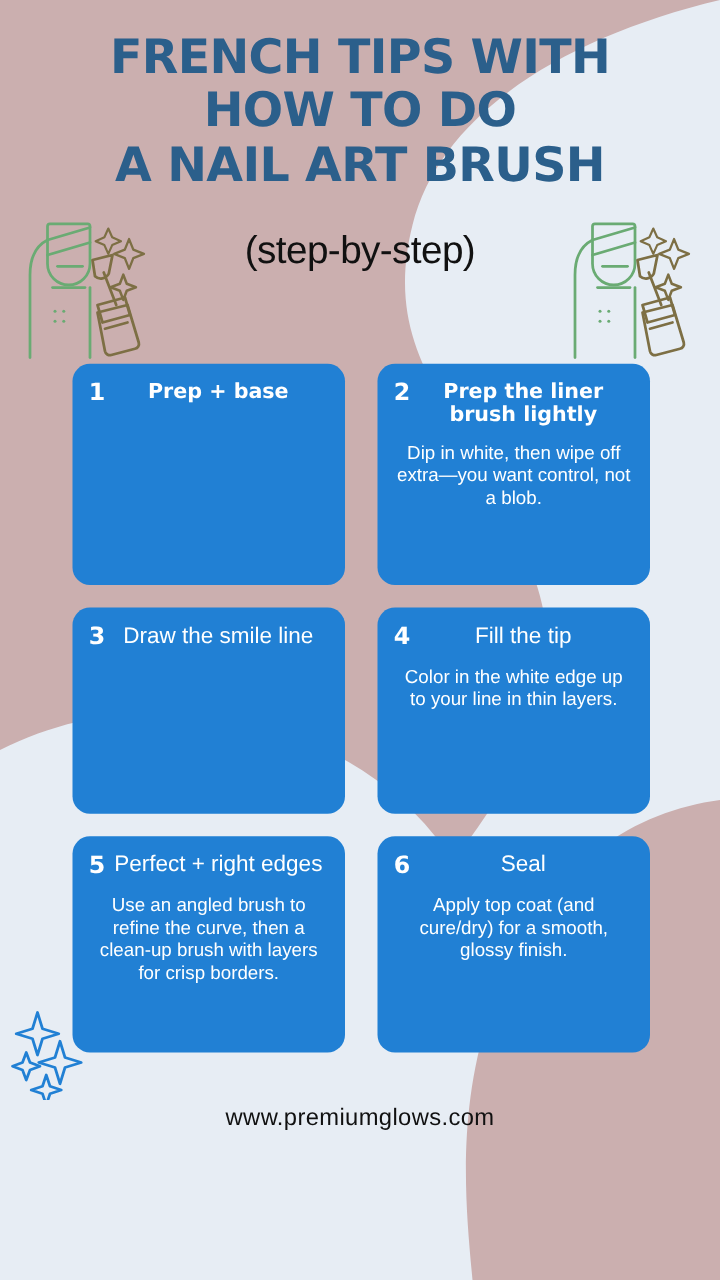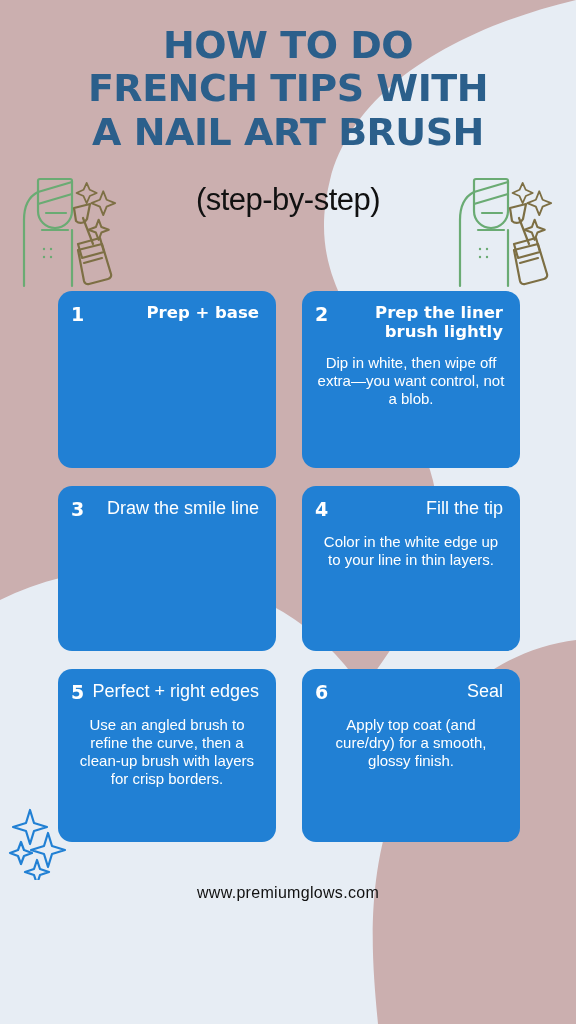--- a/index.html
+++ b/index.html
@@ -80,21 +80,21 @@
   .step-num {
     font-family:"DejaVu Sans", sans-serif;
     font-weight:700;
     font-size:19px;
     line-height:1.15;
     flex:0 0 auto;
     padding-top:1px;
   }
   .step-title {
     flex:1 1 auto;
-    text-align:right;
+    text-align:center;
     font-size:17px;
     line-height:1.18;
     padding-right:4px;
   }
   .card.bold .step-title {
     font-family:"DejaVu Sans", sans-serif;
     font-weight:700;
     font-size:16.5px;
   }
   .card.light .step-title {
@@ -121,21 +121,21 @@
 
   
   #footer {
     position:absolute;
     left:0; top:884px; width:576px;
     text-align:center;
     z-index:6;
   }
   #footer-url {
     color:#111111;
-    font-size:16px;
+    font-size:19px;
     letter-spacing:0.3px;
   }
 </style>
 </head>
 <body>
 
 <div id="poster">
 
   <svg id="bg-svg" viewBox="0 0 576 1024" preserveAspectRatio="none">
     <rect x="0" y="0" width="576" height="1024" fill="#cbafaf"></rect>
@@ -151,22 +151,22 @@
              C436,975 432,1010 430,1024
              L0,1024 Z" fill="#e7edf4"></path>
 
     <path d="M576,640 C500,650 430,700 395,800
              C365,885 372,960 378,1024
              L576,1024 Z" fill="#cbafaf"></path>
   </svg>
 
   <div id="header">
     <div id="title">
+      <div>FRENCH TIPS WITH</div>
       <div>HOW TO DO</div>
-      <div>FRENCH TIPS WITH</div>
       <div>A NAIL ART BRUSH</div>
     </div>
     <div id="subtitle">(step-by-step)</div>
   </div>
 
   <svg id="illo-left" class="nail-illo" width="108" height="118" viewBox="0 0 108 118">
     <g fill="none" stroke="#6aab73" stroke-width="2.2" stroke-linecap="round" stroke-linejoin="round">
       <path d="M26,9 h30 a2,2 0 0 1 2,2 v30 a17,17 0 0 1 -34,0 v-30 a2,2 0 0 1 2,-2 z"></path>
       <path d="M24,22 L58,12"></path>
       <path d="M24,34 L58,24"></path>

